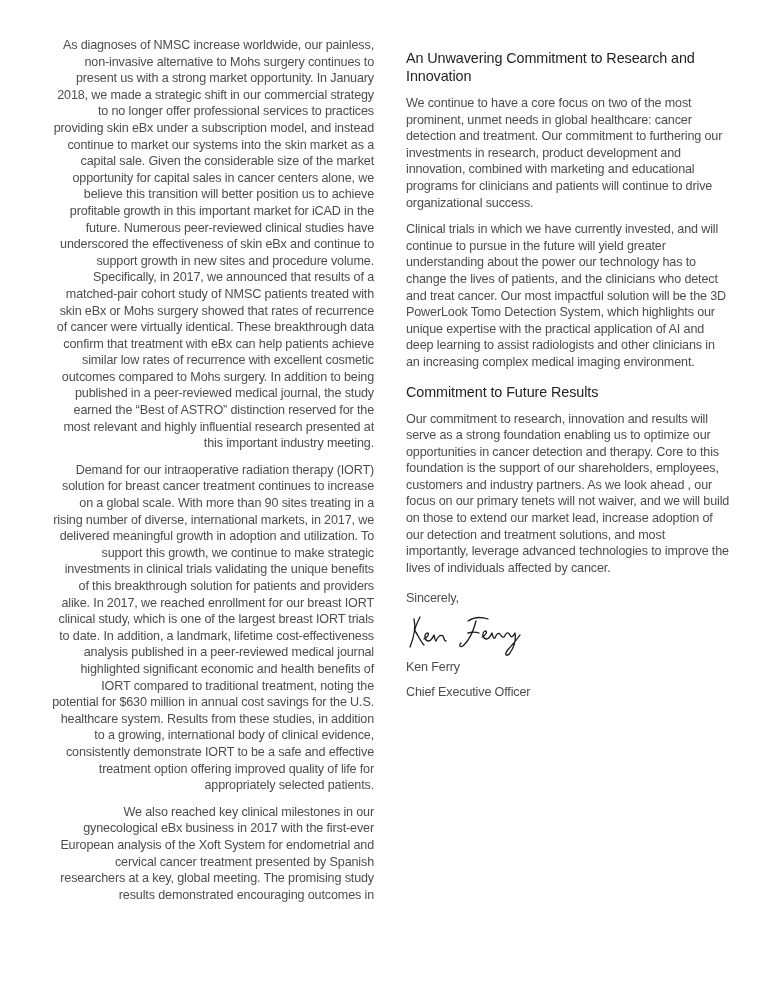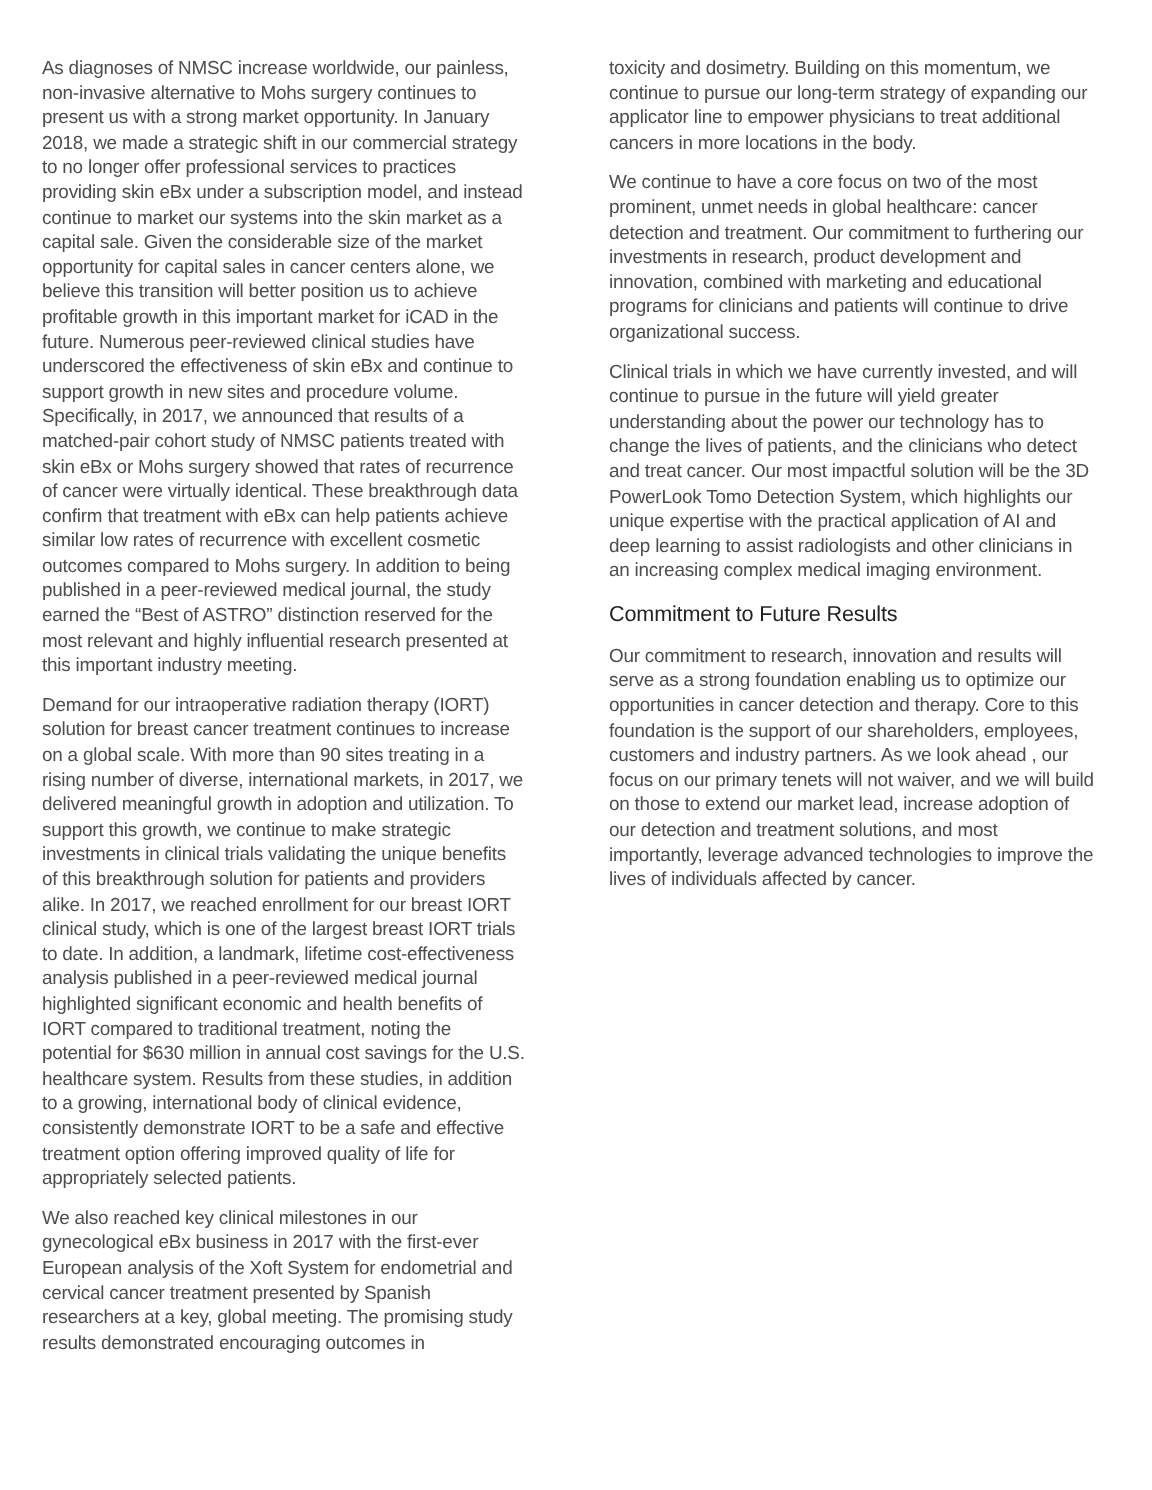--- a/index.html
+++ b/index.html
@@ -13,22 +13,23 @@
       position: relative;
       overflow: hidden;
       font-family: "Liberation Sans", "DejaVu Sans", sans-serif;
       color: #4a4a4a;
     }
     .column {
       position: absolute;
       top: 37px;
     }
     .col-left {
-      left: 28px;
+      left: 52px;
       width: 322px;
+      text-align: right;
     }
     .col-right {
       left: 406px;
       width: 324px;
     }
     p {
       margin: 0 0 10px 0;
       font-size: 12.6px;
       line-height: 16.6px;
       letter-spacing: -0.15px;
@@ -58,21 +59,41 @@
 </head>
 <body>
 
 <div class="column col-left">
   <p>As diagnoses of NMSC increase worldwide, our painless, non-invasive alternative to Mohs surgery continues to present us with a strong market opportunity. In January 2018, we made a strategic shift in our commercial strategy to no longer offer professional services to practices providing skin eBx under a subscription model, and instead continue to market our systems into the skin market as a capital sale. Given the considerable size of the market opportunity for capital sales in cancer centers alone, we believe this transition will better position us to achieve profitable growth in this important market for iCAD in the future. Numerous peer-reviewed clinical studies have underscored the effectiveness of skin eBx and continue to support growth in new sites and procedure volume. Specifically, in 2017, we announced that results of a matched-pair cohort study of NMSC patients treated with skin eBx or Mohs surgery showed that rates of recurrence of cancer were virtually identical. These breakthrough data confirm that treatment with eBx can help patients achieve similar low rates of recurrence with excellent cosmetic outcomes compared to Mohs surgery. In addition to being published in a peer-reviewed medical journal, the study earned the “Best of ASTRO” distinction reserved for the most relevant and highly influential research presented at this important industry meeting.</p>
   <p>Demand for our intraoperative radiation therapy (IORT) solution for breast cancer treatment continues to increase on a global scale. With more than 90 sites treating in a rising number of diverse, international markets, in 2017, we delivered meaningful growth in adoption and utilization. To support this growth, we continue to make strategic investments in clinical trials validating the unique benefits of this breakthrough solution for patients and providers alike. In 2017, we reached enrollment for our breast IORT clinical study, which is one of the largest breast IORT trials to date. In addition, a landmark, lifetime cost-effectiveness analysis published in a peer-reviewed medical journal highlighted significant economic and health benefits of IORT compared to traditional treatment, noting the potential for $630 million in annual cost savings for the U.S. healthcare system. Results from these studies, in addition to a growing, international body of clinical evidence, consistently demonstrate IORT to be a safe and effective treatment option offering improved quality of life for appropriately selected patients.</p>
   <p>We also reached key clinical milestones in our gynecological eBx business in 2017 with the first-ever European analysis of the Xoft System for endometrial and cervical cancer treatment presented by Spanish researchers at a key, global meeting. The promising study results demonstrated encouraging outcomes in</p>
 </div>
 
 <div class="column col-right">
-  <p>toxicity and dosimetry. Building on this momentum, we continue to pursue our long-term strategy of expanding our applicator line to empower physicians to treat additional cancers in more locations in the body.</p>
 
+  <h2>An Unwavering Commitment to Research and Innovation</h2>
   <p>We continue to have a core focus on two of the most prominent, unmet needs in global healthcare: cancer detection and treatment. Our commitment to furthering our investments in research, product development and innovation, combined with marketing and educational programs for clinicians and patients will continue to drive organizational success.</p>
   <p>Clinical trials in which we have currently invested, and will continue to pursue in the future will yield greater understanding about the power our technology has to change the lives of patients, and the clinicians who detect and treat cancer. Our most impactful solution will be the 3D PowerLook Tomo Detection System, which highlights our unique expertise with the practical application of AI and deep learning to assist radiologists and other clinicians in an increasing complex medical imaging environment.</p>
 
   <h2>Commitment to Future Results</h2>
   <p>Our commitment to research, innovation and results will serve as a strong foundation enabling us to optimize our opportunities in cancer detection and therapy. Core to this foundation is the support of our shareholders, employees, customers and industry partners. As we look ahead , our focus on our primary tenets will not waiver, and we will build on those to extend our market lead, increase adoption of our detection and treatment solutions, and most importantly, leverage advanced technologies to improve the lives of individuals affected by cancer.</p>
 
+  <div class="closing">
+    <p style="margin-bottom:4px;">Sincerely,</p>
+    <svg class="signature" viewBox="0 0 150 48" aria-label="Ken Ferry signature">
+      <g fill="none" stroke="#1a1a1a" stroke-width="1.3" stroke-linecap="round" stroke-linejoin="round">
+
+        <path d="M8 8 C 10 16, 8 26, 4 36"></path>
+        <path d="M14 6 C 10 14, 8 18, 9 20 C 12 24, 14 30, 18 34"></path>
+
+        <path d="M18 28 C 22 26, 24 22, 21 22 C 18 23, 18 30, 23 30 C 26 29, 27 26, 28 24 C 29 27, 29 30, 30 30 C 31 27, 34 23, 37 25 C 38 27, 38 30, 40 30"></path>
+
+        <path d="M62 10 C 68 6, 76 6, 82 8"></path>
+        <path d="M70 10 C 68 18, 64 28, 58 34 C 55 37, 52 35, 55 32"></path>
+        <path d="M62 22 C 66 21, 70 21, 73 22"></path>
+
+        <path d="M76 26 C 80 24, 82 20, 79 20 C 76 21, 76 28, 81 28 C 84 27, 85 24, 86 22 C 87 25, 87 28, 89 27 C 90 24, 92 21, 94 23 C 95 25, 96 27, 98 26 C 100 22, 102 20, 104 24 C 105 27, 107 26, 109 22 C 110 28, 108 36, 104 42 C 101 46, 98 44, 101 40 C 104 36, 110 30, 114 24"></path>
+      </g>
+    </svg>
+    <p class="sig-name">Ken Ferry</p>
+    <p>Chief Executive Officer</p>
+  </div>
 </div>
 
 </body></html>

